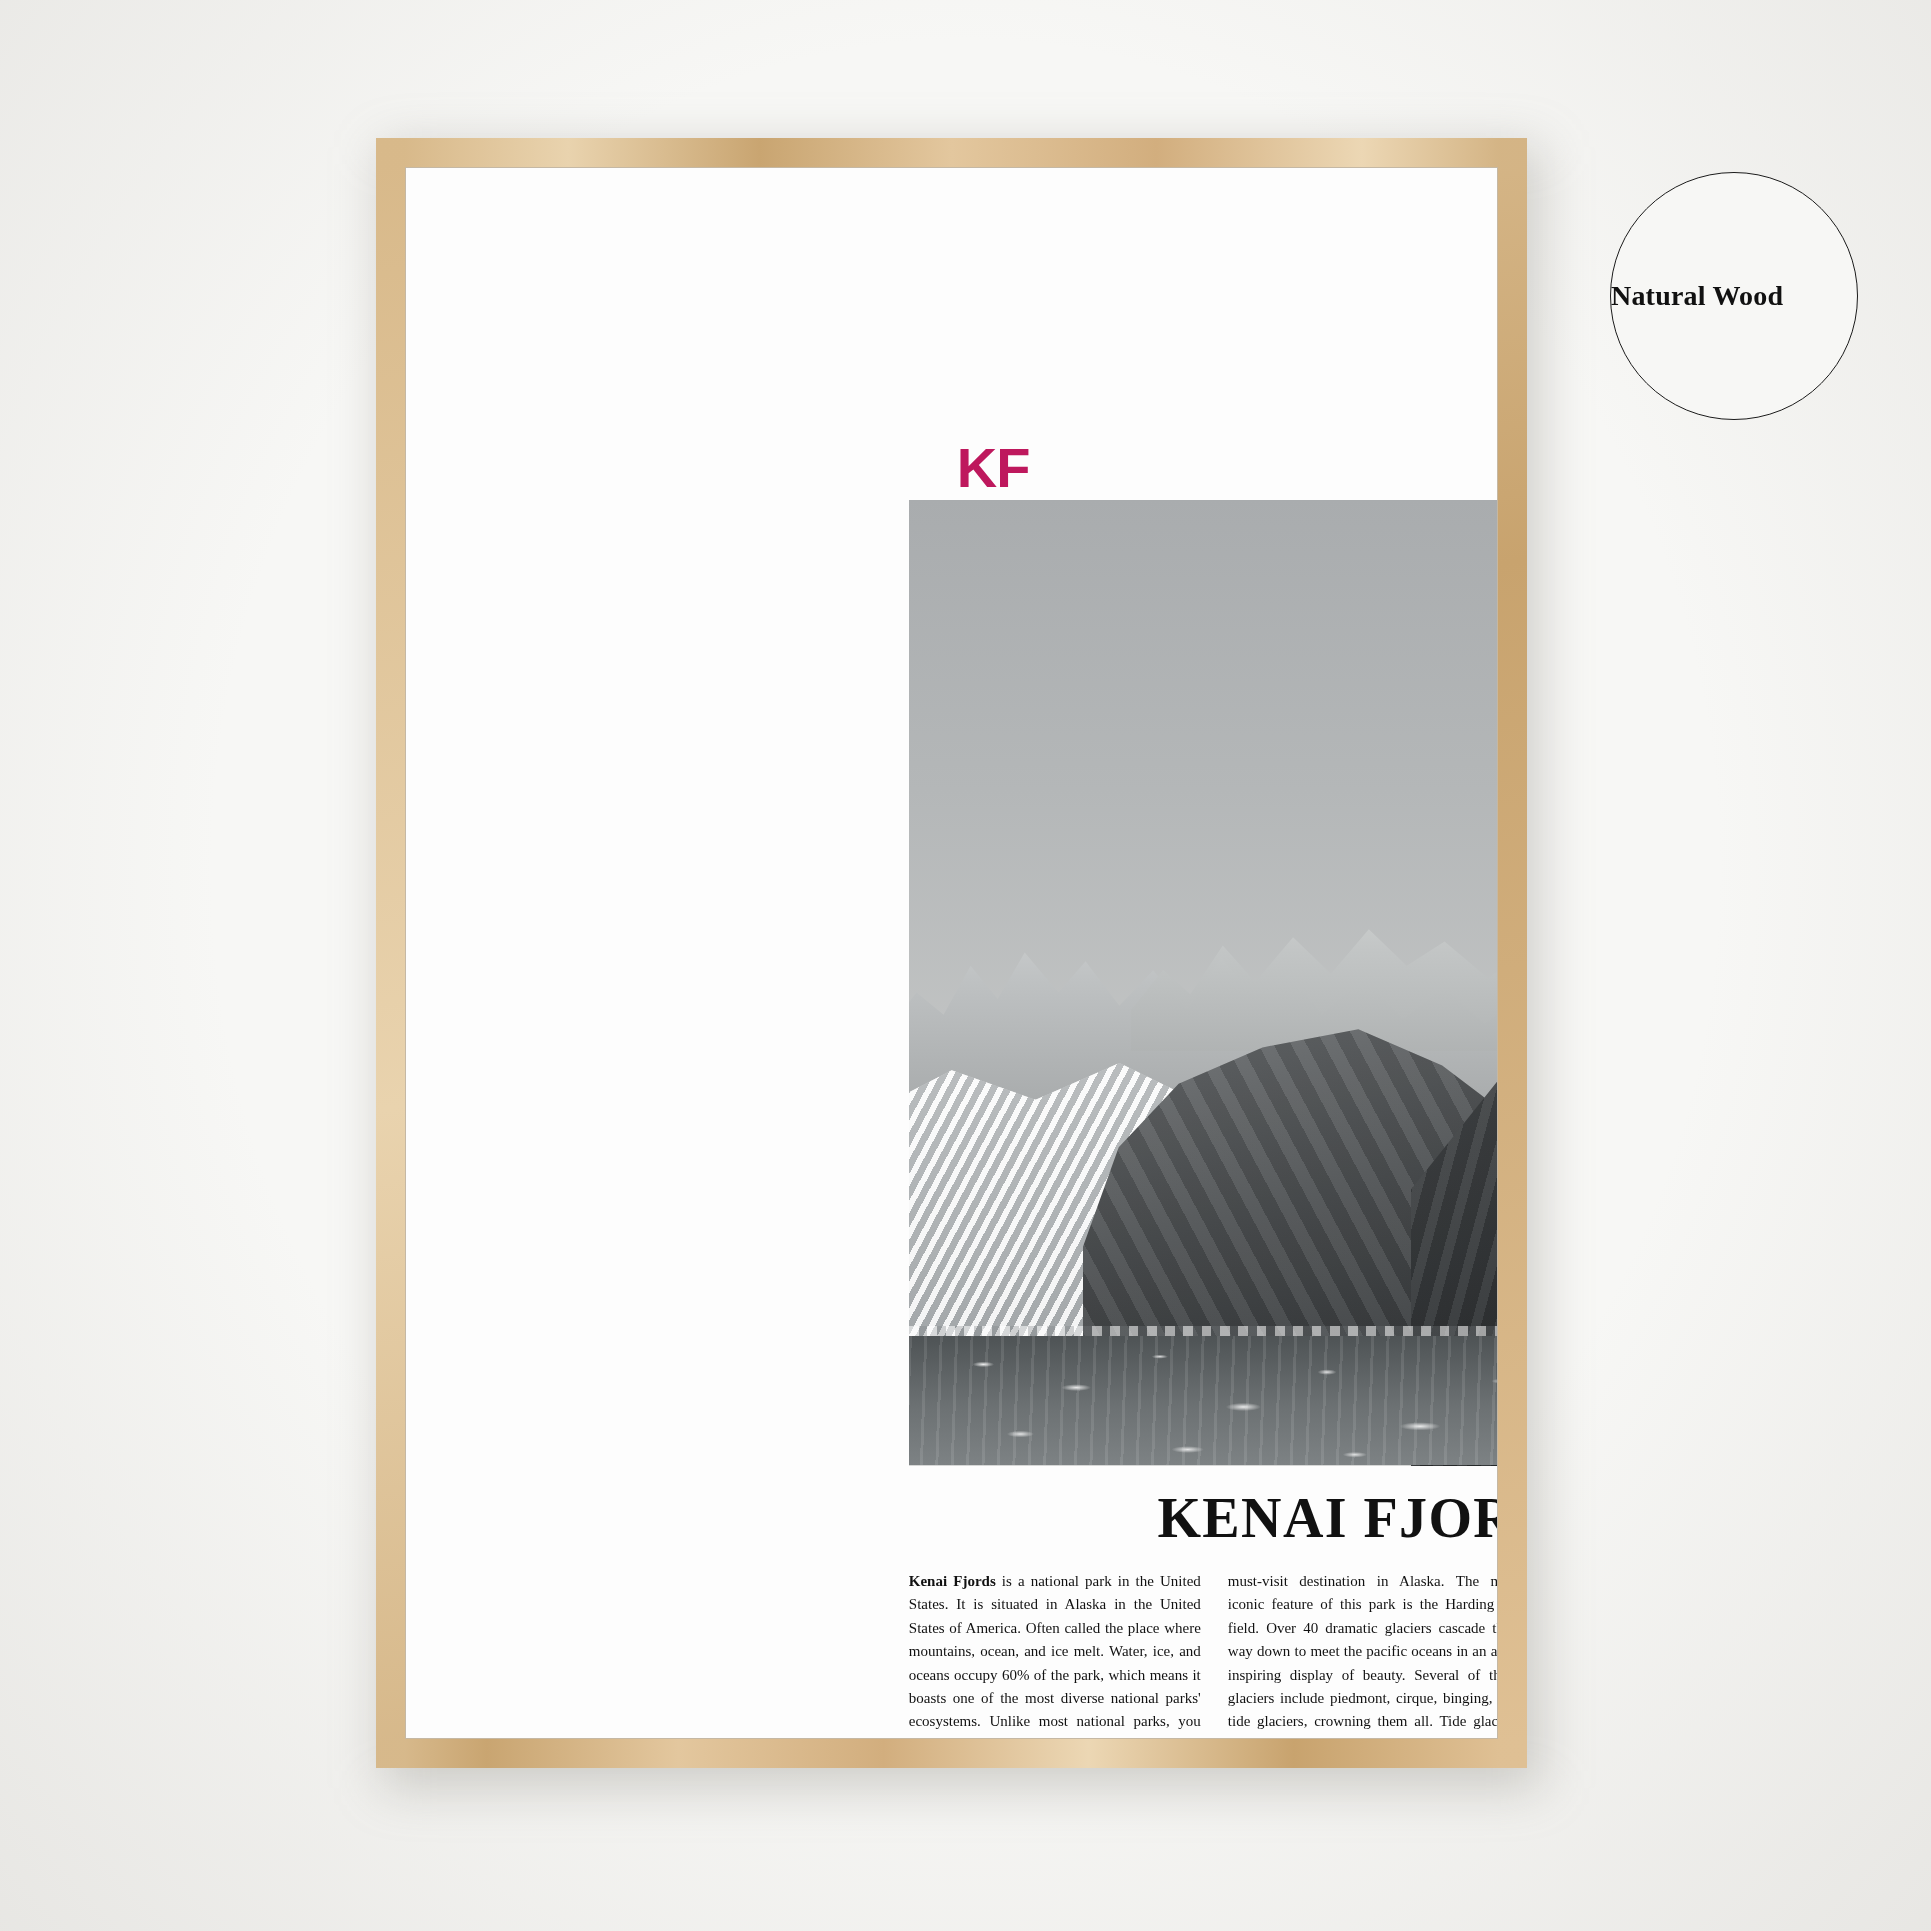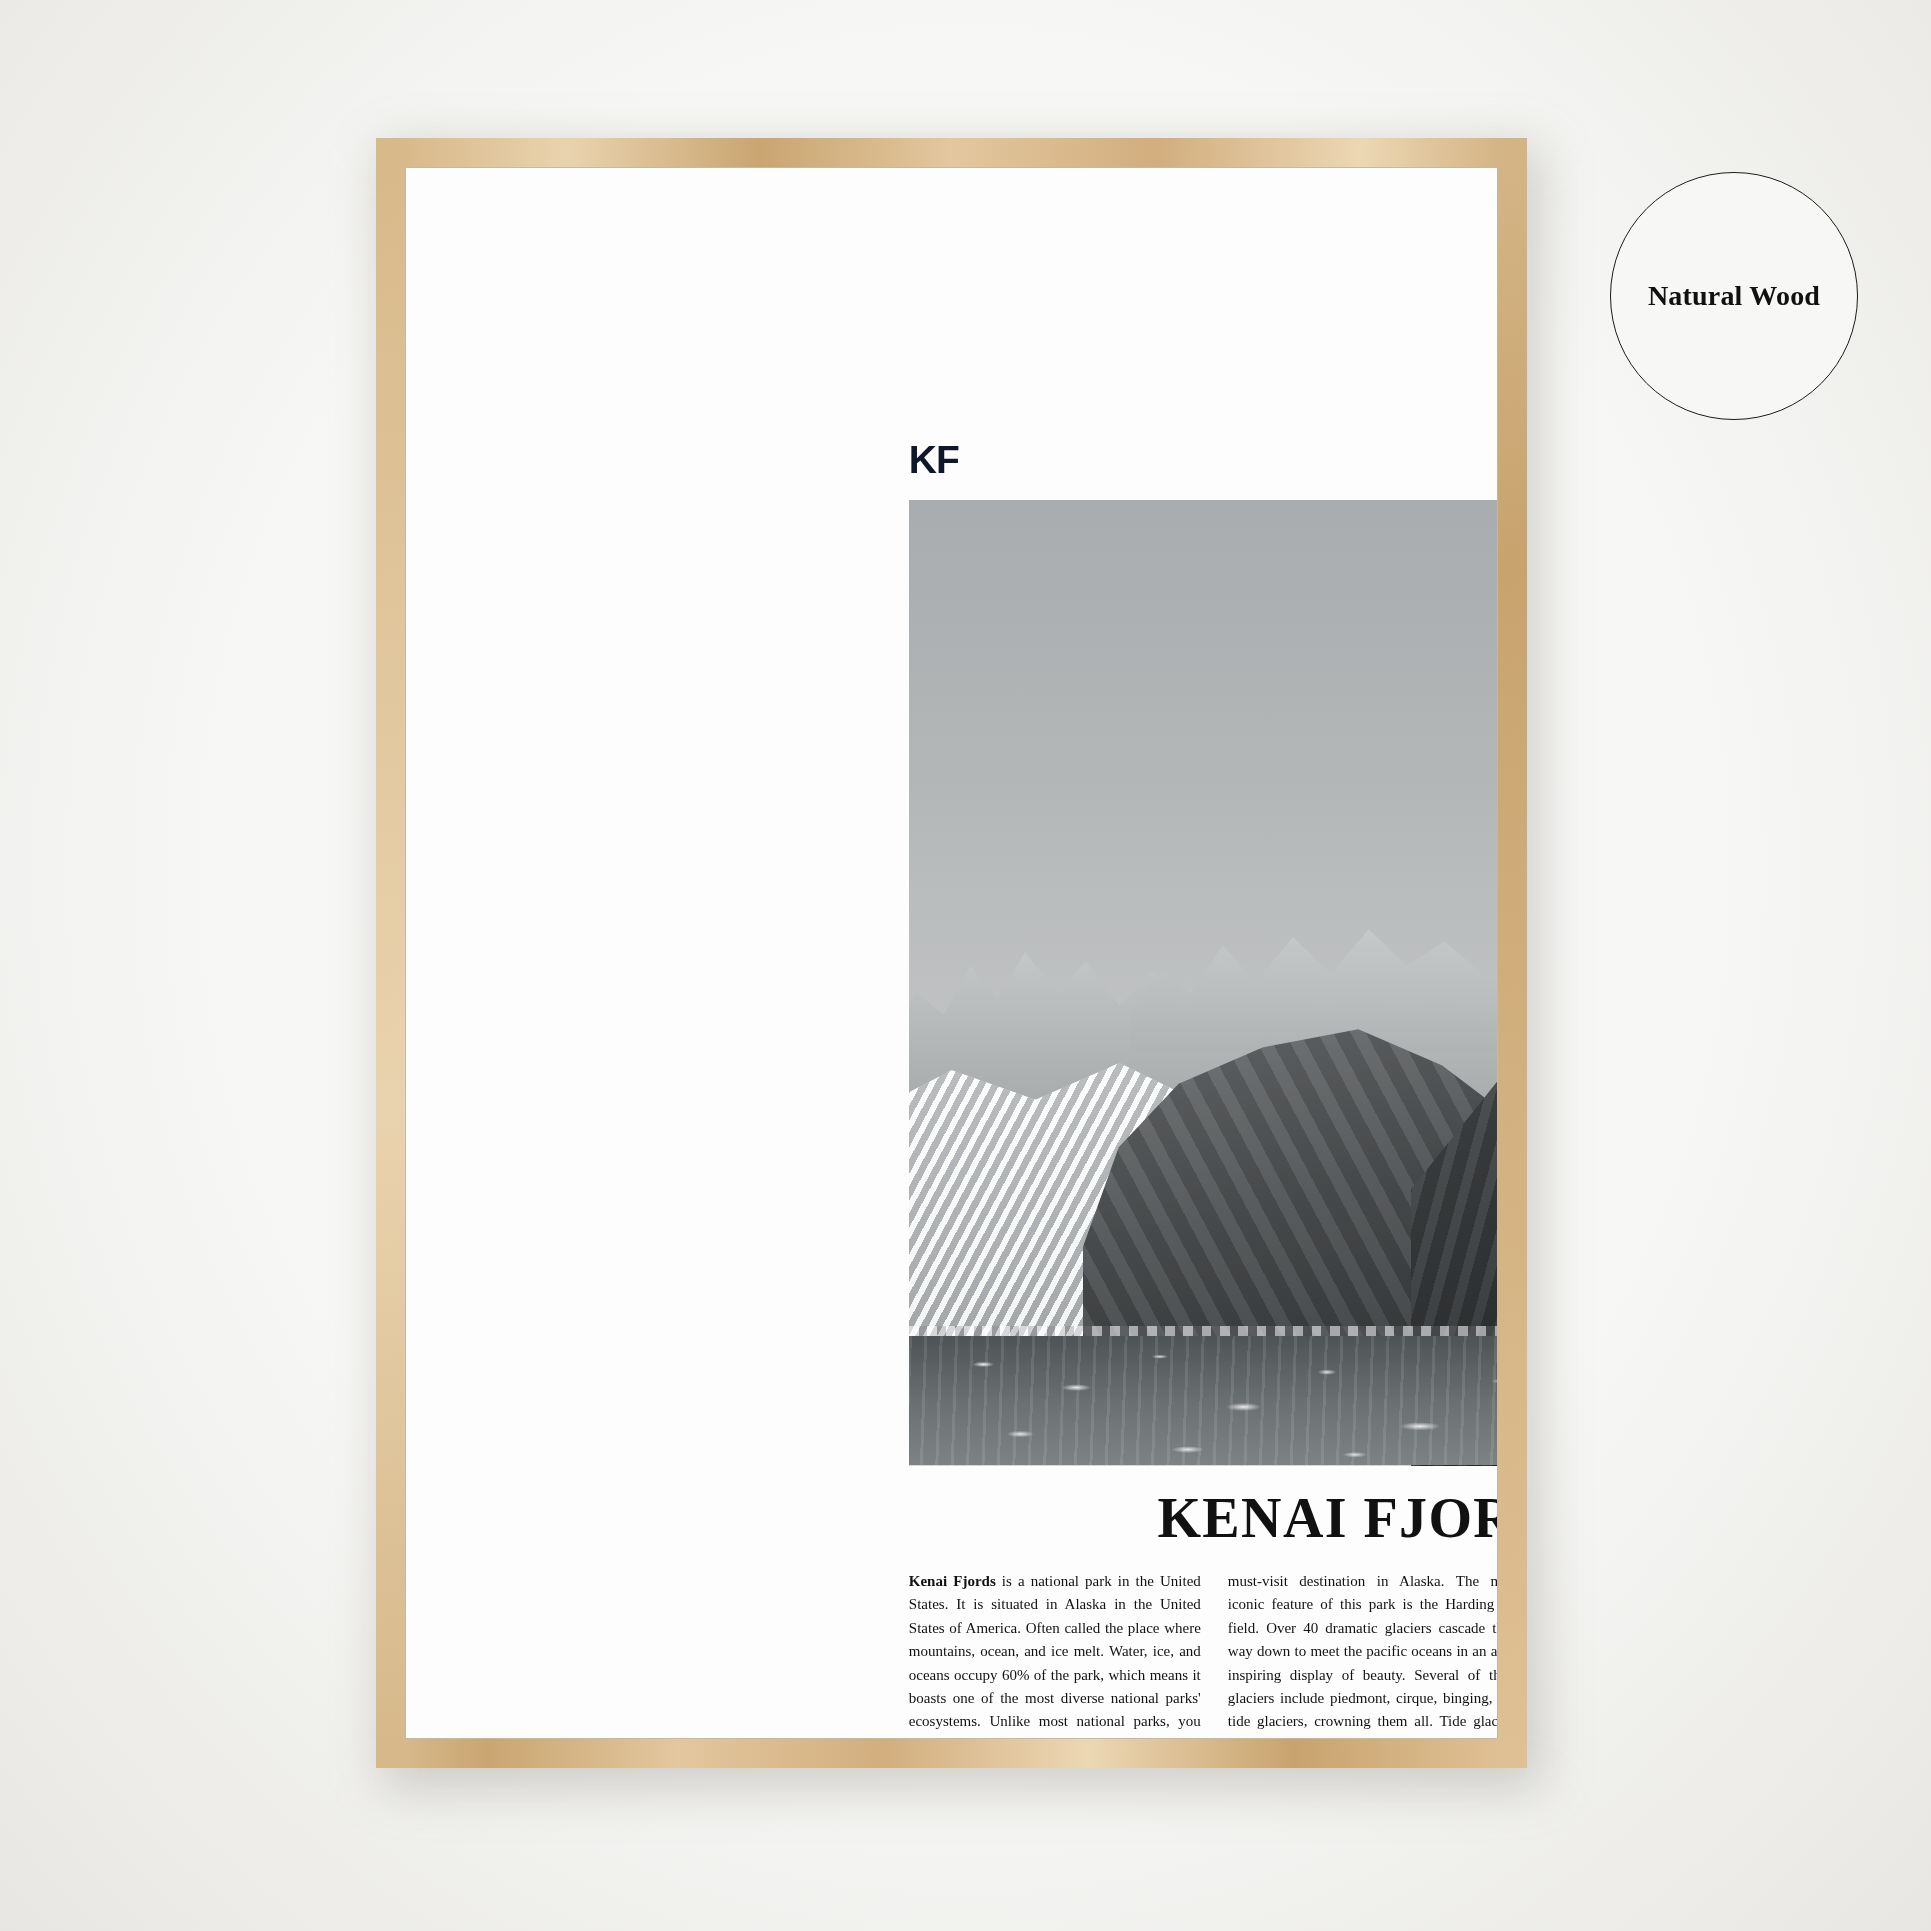--- a/index.html
+++ b/index.html
@@ -20,21 +20,20 @@
     position: absolute;
     left: 1610px;
     top: 172px;
     width: 246px;
     height: 246px;
     border: 1.9px solid #1b1b1b;
     border-radius: 50%;
     background: #f7f7f5;
     display: flex;
     align-items: center;
-    justify-content: center;
     z-index: 10;
   }
   .badge-label {
     font-family: "Liberation Serif", serif;
     font-weight: bold;
     font-size: 28px;
     color: #111;
     letter-spacing: 0.2px;
     white-space: nowrap;
   }
@@ -104,24 +103,25 @@
     left: 5.8px;
     top: 0px;
     width: 929px;
     display: flex;
     align-items: flex-end;
     justify-content: space-between;
   }
   .monogram {
     font-family: "Liberation Sans", sans-serif;
     font-weight: bold;
-    font-size: 39px;
+    font-size: 56px;
     letter-spacing: -1px;
-    color: #0f172a;
+    color: #be185d;
     line-height: 1;
+    margin-left: 48px;
   }
 
   
   .photo {
     position: absolute;
     left: 5.8px;
     top: 60px;
     width: 929px;
     height: 966px;
     overflow: hidden;

